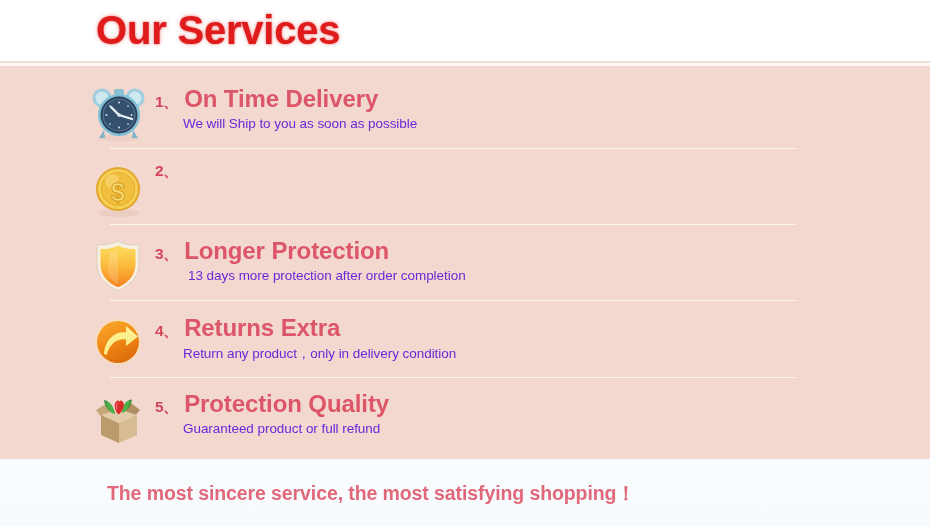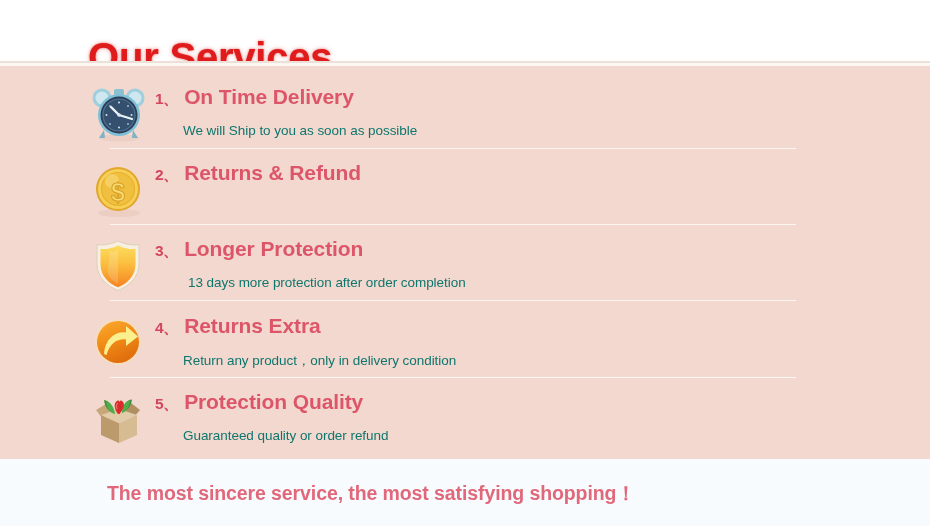--- a/index.html
+++ b/index.html
@@ -23,30 +23,29 @@
   
   .header {
     position: absolute;
     left: 0; top: 0;
     width: 930px;
     height: 61px;
     background: #ffffff;
   }
   .header-title {
     position: absolute;
-    left: 88px;
+    left: 96px;
     top: 8px;
     font-size: 40px;
     font-weight: bold;
     color: #e01b1b;
     letter-spacing: -0.2px;
     text-shadow: 0 0 2px rgba(224,27,27,0.55), 0 0 5px rgba(224,27,27,0.3);
     font-family: "Liberation Sans", sans-serif;
     white-space: nowrap;
-    margin-top: 27px;
   }
 
   
   .header-rule-top {
     position: absolute;
     left: 0; top: 61px;
     width: 930px; height: 2px;
     background: #ece1d9;
   }
   .header-rule-gap {
@@ -100,31 +99,31 @@
   }
   .row-num {
     font-size: 15.5px;
     font-weight: bold;
     color: #d4465c;
     letter-spacing: -0.5px;
     white-space: nowrap;
   }
   .row-title {
     margin-left: 6px;
-    font-size: 21px;
+    font-size: 24px;
     font-weight: bold;
     color: #dd5568;
     white-space: nowrap;
     letter-spacing: -0.1px;
   }
   .row-sub {
-    margin-top: 12px;
+    margin-top: 5px;
     margin-left: 28px;
     font-size: 13.5px;
-    color: #0f766e;
+    color: #6d28d9;
     white-space: nowrap;
     letter-spacing: -0.05px;
   }
   .row-sub.indent-more { margin-left: 33px; }
 
   .row-divider {
     position: absolute;
     left: 110px;
     top: 63px;
     width: 686px;
@@ -210,21 +209,20 @@
           <circle cx="30" cy="28" r="20" fill="#f6cf56"></circle>
           <circle cx="30" cy="28" r="16.5" fill="#f1bf3f"></circle>
           <circle cx="30" cy="28" r="16.5" fill="none" stroke="#e8b02b" stroke-width="1.2"></circle>
           <circle cx="24" cy="20" r="7" fill="#fbe392" opacity="0.45"></circle>
           <text x="30" y="39.5" text-anchor="middle" font-family="'Liberation Sans', sans-serif" font-size="25" font-weight="bold" fill="#f7db74" stroke="#d9a225" stroke-width="1.1">$</text>
         </svg>
       </div>
       <div class="row-text">
         <div class="title-line">
           <span class="row-num">2、</span>
-          <span class="row-title">Returns &amp; Refund</span>
         </div>
       </div>
       <div class="row-divider"></div>
     </div>
 
     <div class="service-row row-3">
       <div class="icon-wrap">
         <svg width="62" height="58" viewBox="0 0 62 58">
           <defs>
             <linearGradient id="shieldGrad" x1="0" y1="0" x2="0" y2="1">
@@ -287,21 +285,21 @@
           <path d="M34 23 C34 15, 38 11, 42 10.5 C41 18, 38 22, 34 23 Z" fill="#4fae4a"></path>
           <path d="M30 24 C26 19, 25.5 13, 29 11 C30.5 10, 31.5 11, 31.5 12.5 C31.5 11, 32.5 10, 34 11 C37.5 13, 36 19, 31.5 24 Z" fill="#d82b2b"></path>
           <path d="M29.5 13.5 C28 14.5, 28 17, 29 18.5" stroke="#f06a6a" stroke-width="1.4" fill="none" stroke-linecap="round"></path>
         </svg>
       </div>
       <div class="row-text">
         <div class="title-line">
           <span class="row-num">5、</span>
           <span class="row-title">Protection Quality</span>
         </div>
-        <div class="row-sub">Guaranteed quality or order refund</div>
+        <div class="row-sub">Guaranteed product or full refund</div>
       </div>
     </div>
 
   </div>
 
   <div class="footer">
     <div class="footer-text">The most sincere service, the most satisfying shopping！</div>
   </div>
 
 </div>

